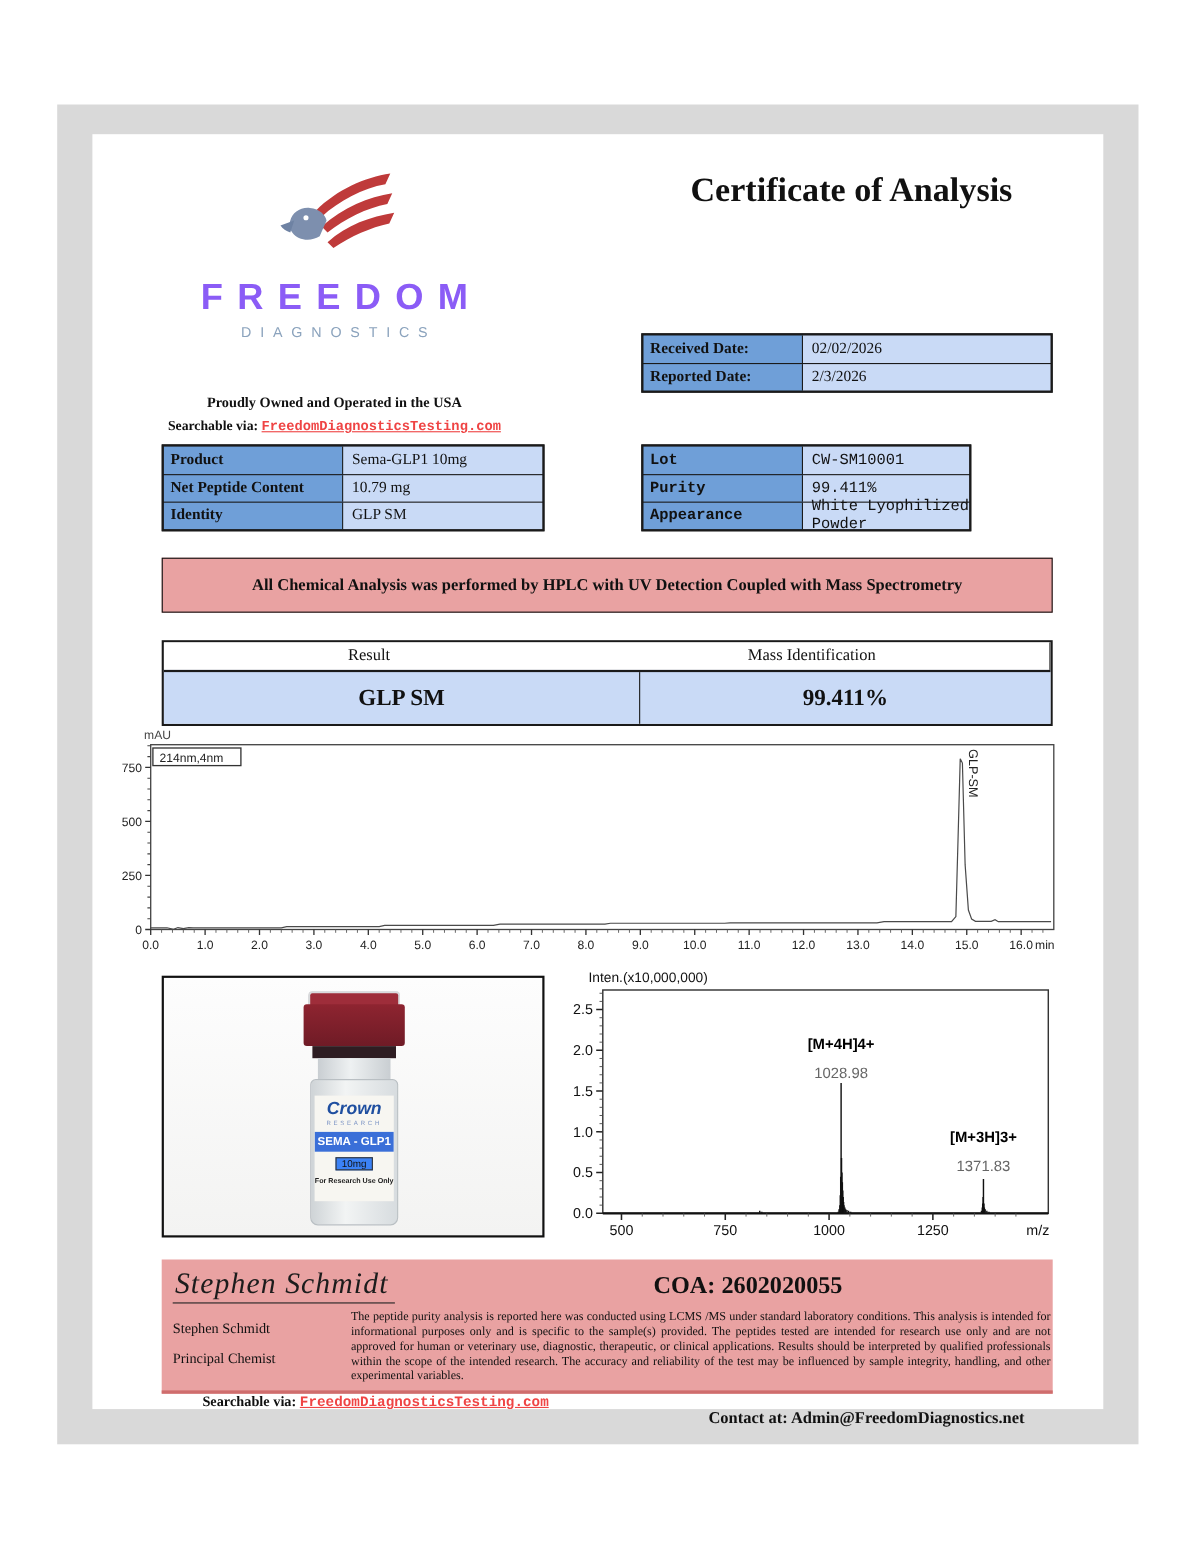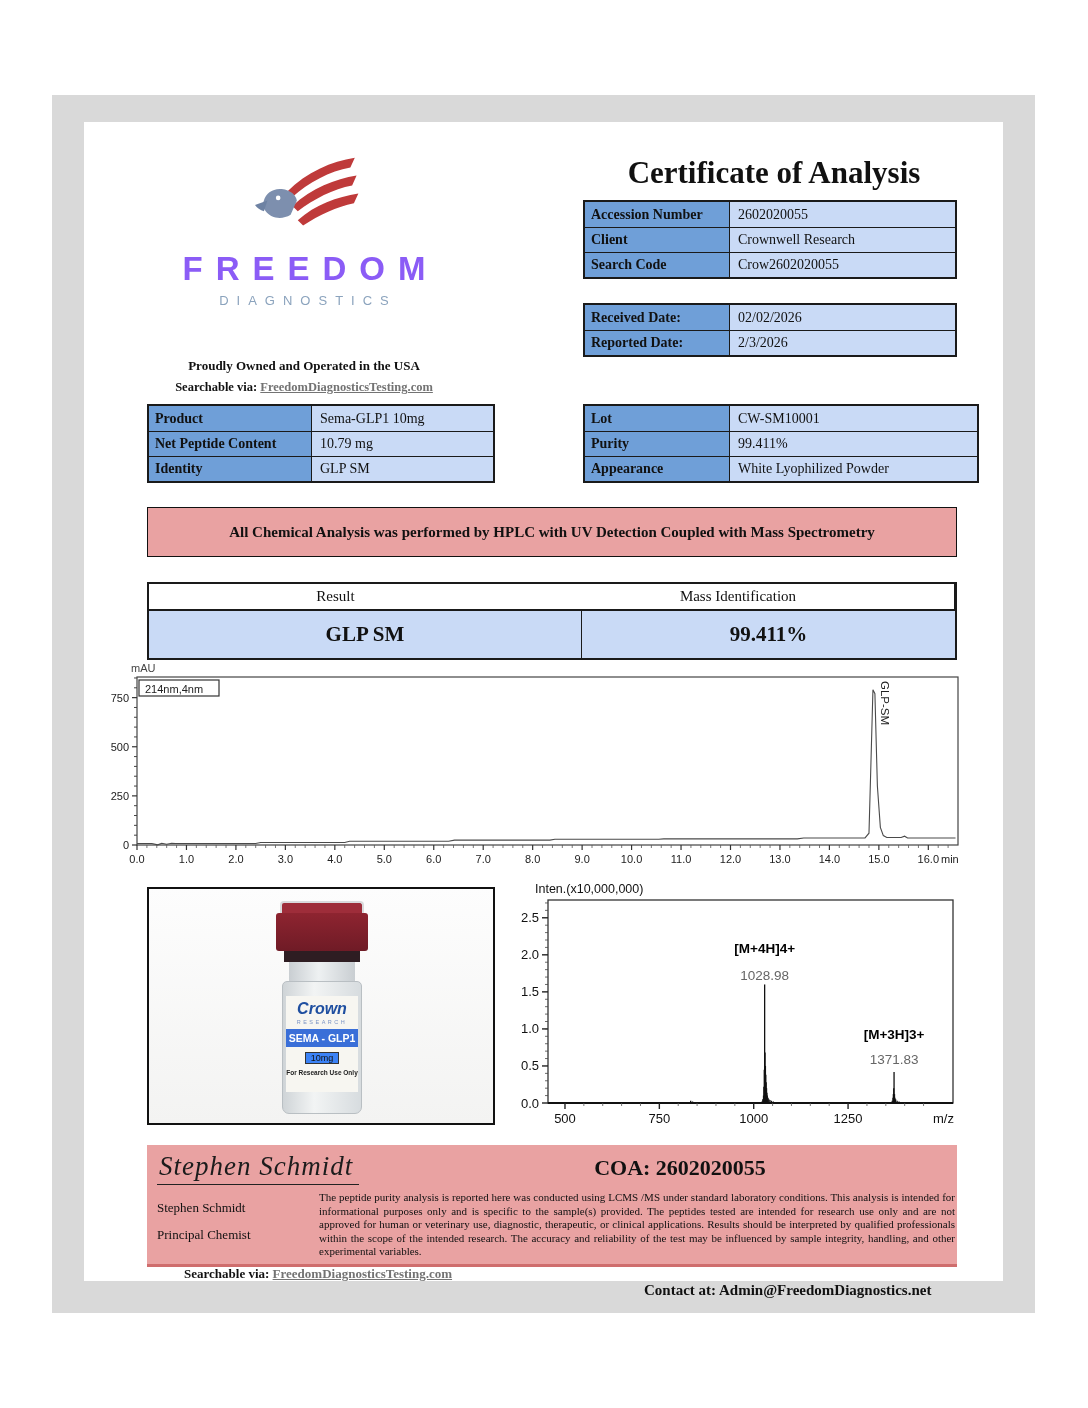--- a/index.html
+++ b/index.html
@@ -7,34 +7,34 @@
   .frame { position:absolute; left:52px; top:95px; width:983px; height:1218px; background:#d9d9d9; }
   .sheet { position:absolute; left:84px; top:122px; width:919px; height:1159px; background:#ffffff; }
 
   
   .logo-wrap { position:absolute; left:40px; top:34px; width:360px; text-align:center; }
   .eagle { display:inline-block; }
   .brand { font-family:"Liberation Sans", sans-serif; font-weight:bold; font-size:33px; letter-spacing:13px; color:#8b5cf6; margin-top:8px; margin-left:13px; }
   .brand-sub { font-family:"Liberation Sans", sans-serif; font-size:13px; letter-spacing:8px; color:#8ba3bd; margin-top:5px; margin-left:8px; }
   .tagline { position:absolute; left:40px; top:236px; width:360px; text-align:center; font-weight:bold; font-size:13px; }
   .search-top { position:absolute; left:40px; top:258px; width:360px; text-align:center; font-weight:bold; font-size:12.5px; }
-  a.doclink { color:#737373; text-decoration:underline; font-weight:bold; cursor:pointer; }
+  a.doclink { color:#ef4444; text-decoration:underline; font-weight:bold; cursor:pointer;font-family:Liberation Mono, monospace; }
 
   .title { position:absolute; left:430px; top:33px; width:520px; text-align:center; font-weight:bold; font-size:31px; }
 
   
   .kv { position:absolute; border:2px solid #1a1a1a; background:#1a1a1a; }
   .kv .row { display:flex; height:25px; }
   .kv .row + .row { border-top:1px solid #1a1a1a; }
   .kv .k { background:#6f9fd8; font-weight:bold; border-right:1px solid #1a1a1a; display:flex; align-items:center; padding-left:6px; font-size:14px; }
   .kv .v { background:#c9daf6; display:flex; align-items:center; padding-left:8px; font-size:14px; flex:1; }
   .t-info  { left:499px; top:78px;  width:374px; } .t-info .k  { width:145px; }
   .t-dates { left:499px; top:181px; width:374px; } .t-dates .k { width:145px; }
   .t-prod  { left:63px;  top:282px; width:348px; } .t-prod .k  { width:163px;text-align:right; }
-  .t-lot   { left:499px; top:282px; width:396px; } .t-lot .k   { width:145px; }
+  .t-lot   { left:499px; top:282px; width:300px;font-family:Liberation Mono, monospace; } .t-lot .k   { width:145px; }
 
   .banner { position:absolute; left:63px; top:385px; width:810px; height:50px; background:#e9a2a2;
             border:1.5px solid #111; display:flex; align-items:center; justify-content:center;
             font-weight:bold; font-size:15px; text-align:center; }
 
   .mass-table { position:absolute; left:63px; top:460px; width:810px; border:2px solid #1a1a1a; }
   .mass-head { display:flex; height:25px; background:#fff; }
   .mass-head .c { display:flex; align-items:center; justify-content:center; font-size:15px; }
   .mass-row { display:flex; height:49px; background:#c9daf6; border-top:2px solid #1a1a1a; }
   .mass-row .c { display:flex; align-items:center; justify-content:center; font-weight:bold; font-size:21px; }
@@ -92,34 +92,20 @@
     <div class="brand-sub">DIAGNOSTICS</div>
   </div>
   <div class="tagline">Proudly Owned and Operated in the USA</div>
   <div class="search-top">
     <span>Searchable via:</span>
     <a class="doclink">FreedomDiagnosticsTesting.com</a>
   </div>
 
   <div class="title">Certificate of Analysis</div>
 
-  <div class="kv t-info">
-    <div class="row">
-        <div class="k">Accession Number</div>
-        <div class="v">2602020055</div>
-      </div>
-    <div class="row">
-        <div class="k">Client</div>
-        <div class="v">Crownwell Research</div>
-      </div>
-    <div class="row">
-        <div class="k">Search Code</div>
-        <div class="v">Crow2602020055</div>
-      </div>
-  </div>
 
   <div class="kv t-dates">
     <div class="row">
         <div class="k">Received Date:</div>
         <div class="v">02/02/2026</div>
       </div>
     <div class="row">
         <div class="k">Reported Date:</div>
         <div class="v">2/3/2026</div>
       </div>

